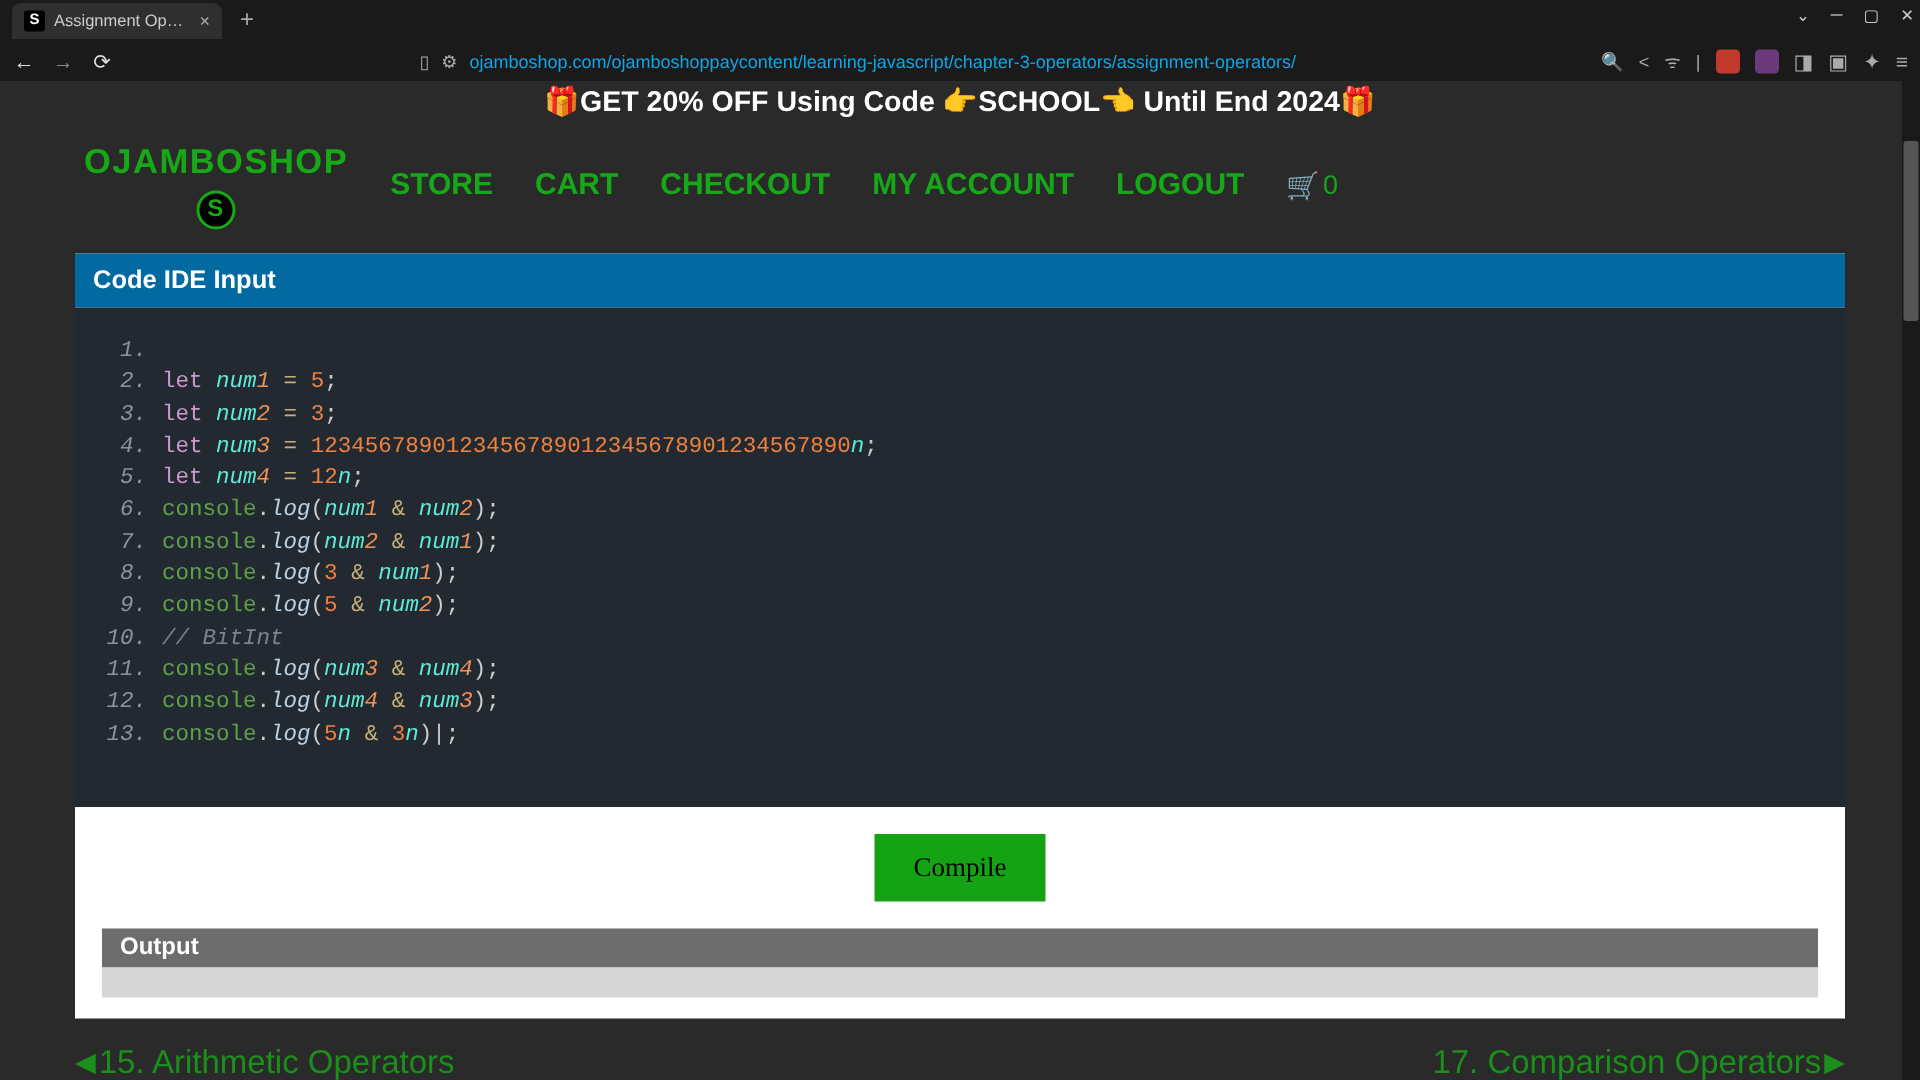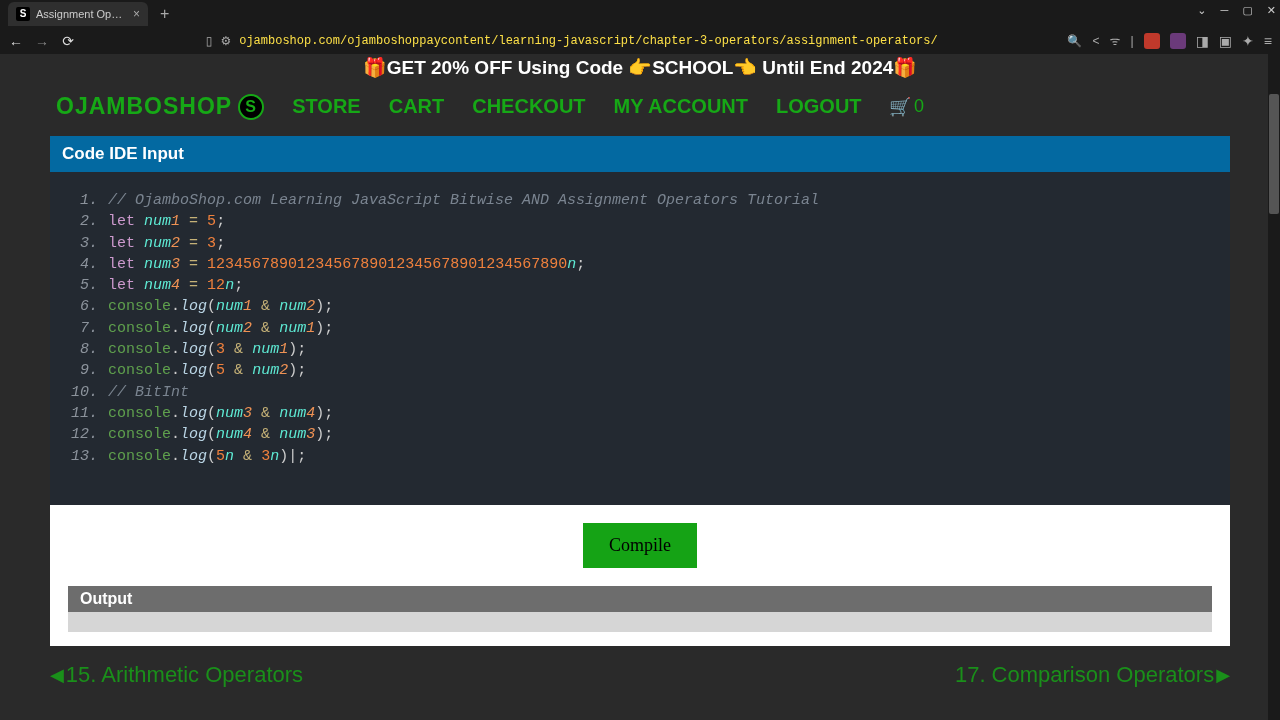--- a/index.html
+++ b/index.html
@@ -14,36 +14,36 @@
 .tab-close { color: #aaa; font-size: 12px; cursor: pointer; }
 .new-tab { color: #aaa; font-size: 16px; margin-left: 12px; cursor: pointer; }
 .window-controls { position: absolute; right: 4px; top: 4px; display: flex; gap: 14px; color: #ccc; font-size: 11px; }
 .window-controls span { cursor: pointer; }
 
 .nav-bar { height: 27px; display: flex; align-items: center; padding: 0 8px; gap: 10px; }
 .nav-btn { color: #888; font-size: 14px; cursor: pointer; width: 16px; text-align: center; }
 .nav-btn.active { color: #ddd; }
 .url-bar { flex: 1; display: flex; align-items: center; justify-content: center; gap: 8px; }
 .url-icons-left { display: flex; gap: 8px; color: #aaa; font-size: 12px; }
-.url-text { color: #fde047; font-size: 12px; font-family: Liberation Mono, monospace; }
+.url-text { color: #0ea5e9; font-size: 12px; }
 .url-icons-right { display: flex; gap: 10px; color: #aaa; font-size: 12px; align-items: center; }
 .ext-icon { width: 16px; height: 16px; border-radius: 3px; }
 .ext-red { background: #c0392b; }
 .ext-purple { background: #6b3a7a; }
 .right-controls { display: flex; gap: 10px; color: #aaa; font-size: 14px; }
 
 
 .page { background: #2a2a2a; height: 666px; overflow-y: auto; position: relative; }
 .scrollbar-track { position: absolute; right: 0; top: 0; width: 12px; height: 100%; background: #1a1a1a; }
 .scrollbar-thumb { position: absolute; right: 1px; top: 40px; width: 10px; height: 120px; background: #555; border-radius: 2px; }
 
 .promo { text-align: center; padding: 2px 0 8px; color: #fff; font-size: 19px; font-weight: bold; }
 
 .top-nav { display: flex; align-items: center; padding: 6px 56px 16px; gap: 28px; }
-.brand { color: #16a816; font-weight: 900; font-size: 23px; letter-spacing: 1px; display: flex; align-items: center; gap: 6px; }
+.brand { color: #16a816; font-weight: 900; font-size: 23px; letter-spacing: 1px; display: flex; align-items: center; gap: 6px; flex-direction: column; }
 .brand-logo { width: 26px; height: 26px; background: #000; border-radius: 50%; border: 2px solid #16a816; display: flex; align-items: center; justify-content: center; color: #16a816; font-size: 16px; font-weight: bold; }
 .nav-link { color: #16a816; font-weight: 900; font-size: 20px; text-decoration: none; cursor: pointer; }
 .cart-icon { color: #16a816; font-size: 18px; display: flex; align-items: center; gap: 2px; cursor: pointer; }
 
 .content { background: #fff; margin: 0 50px; padding: 0; }
 .section-header { background: #0369a1; color: #fff; padding: 8px 12px; font-size: 17px; font-weight: bold; }
 .code-area { background: #232931; padding: 18px 14px 38px; font-family: 'Courier New', monospace; font-size: 15px; line-height: 1.42; }
 .code-line { display: flex; }
 .line-num { color: #8c939c; font-style: italic; width: 44px; text-align: right; padding-right: 10px; }
 .code-text { white-space: pre; }
@@ -137,21 +137,20 @@
       <span>🛒</span>
         <span>0</span>
     </div>
   </div>
 
   <div class="content">
     <div class="section-header">Code IDE Input</div>
     <div class="code-area" id="code-area">
         <div class="code-line">
           <span class="line-num">1.</span>
-          <span class="code-text"><span class="c-comment">// OjamboShop.com Learning JavaScript Bitwise AND Assignment Operators Tutorial</span></span>
         </div>
         <div class="code-line">
           <span class="line-num">2.</span>
           <span class="code-text"><span class="c-keyword">let</span><span> </span><span class="c-ident">num</span><span class="c-identn">1</span><span> </span><span class="c-op">=</span><span> </span><span class="c-num">5</span><span class="c-punct">;</span></span>
         </div>
         <div class="code-line">
           <span class="line-num">3.</span>
           <span class="code-text"><span class="c-keyword">let</span><span> </span><span class="c-ident">num</span><span class="c-identn">2</span><span> </span><span class="c-op">=</span><span> </span><span class="c-num">3</span><span class="c-punct">;</span></span>
         </div>
         <div class="code-line">

